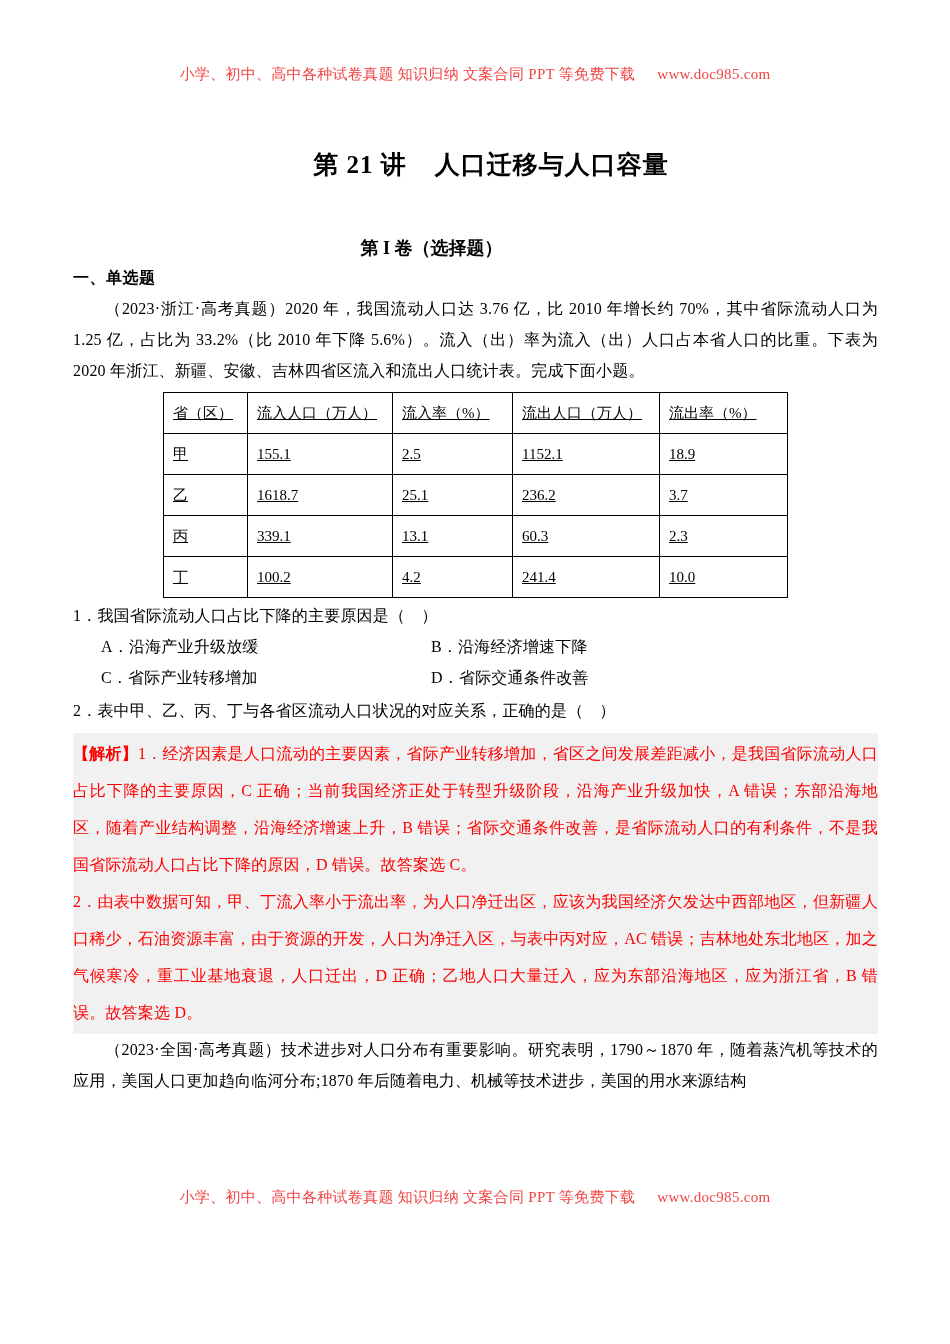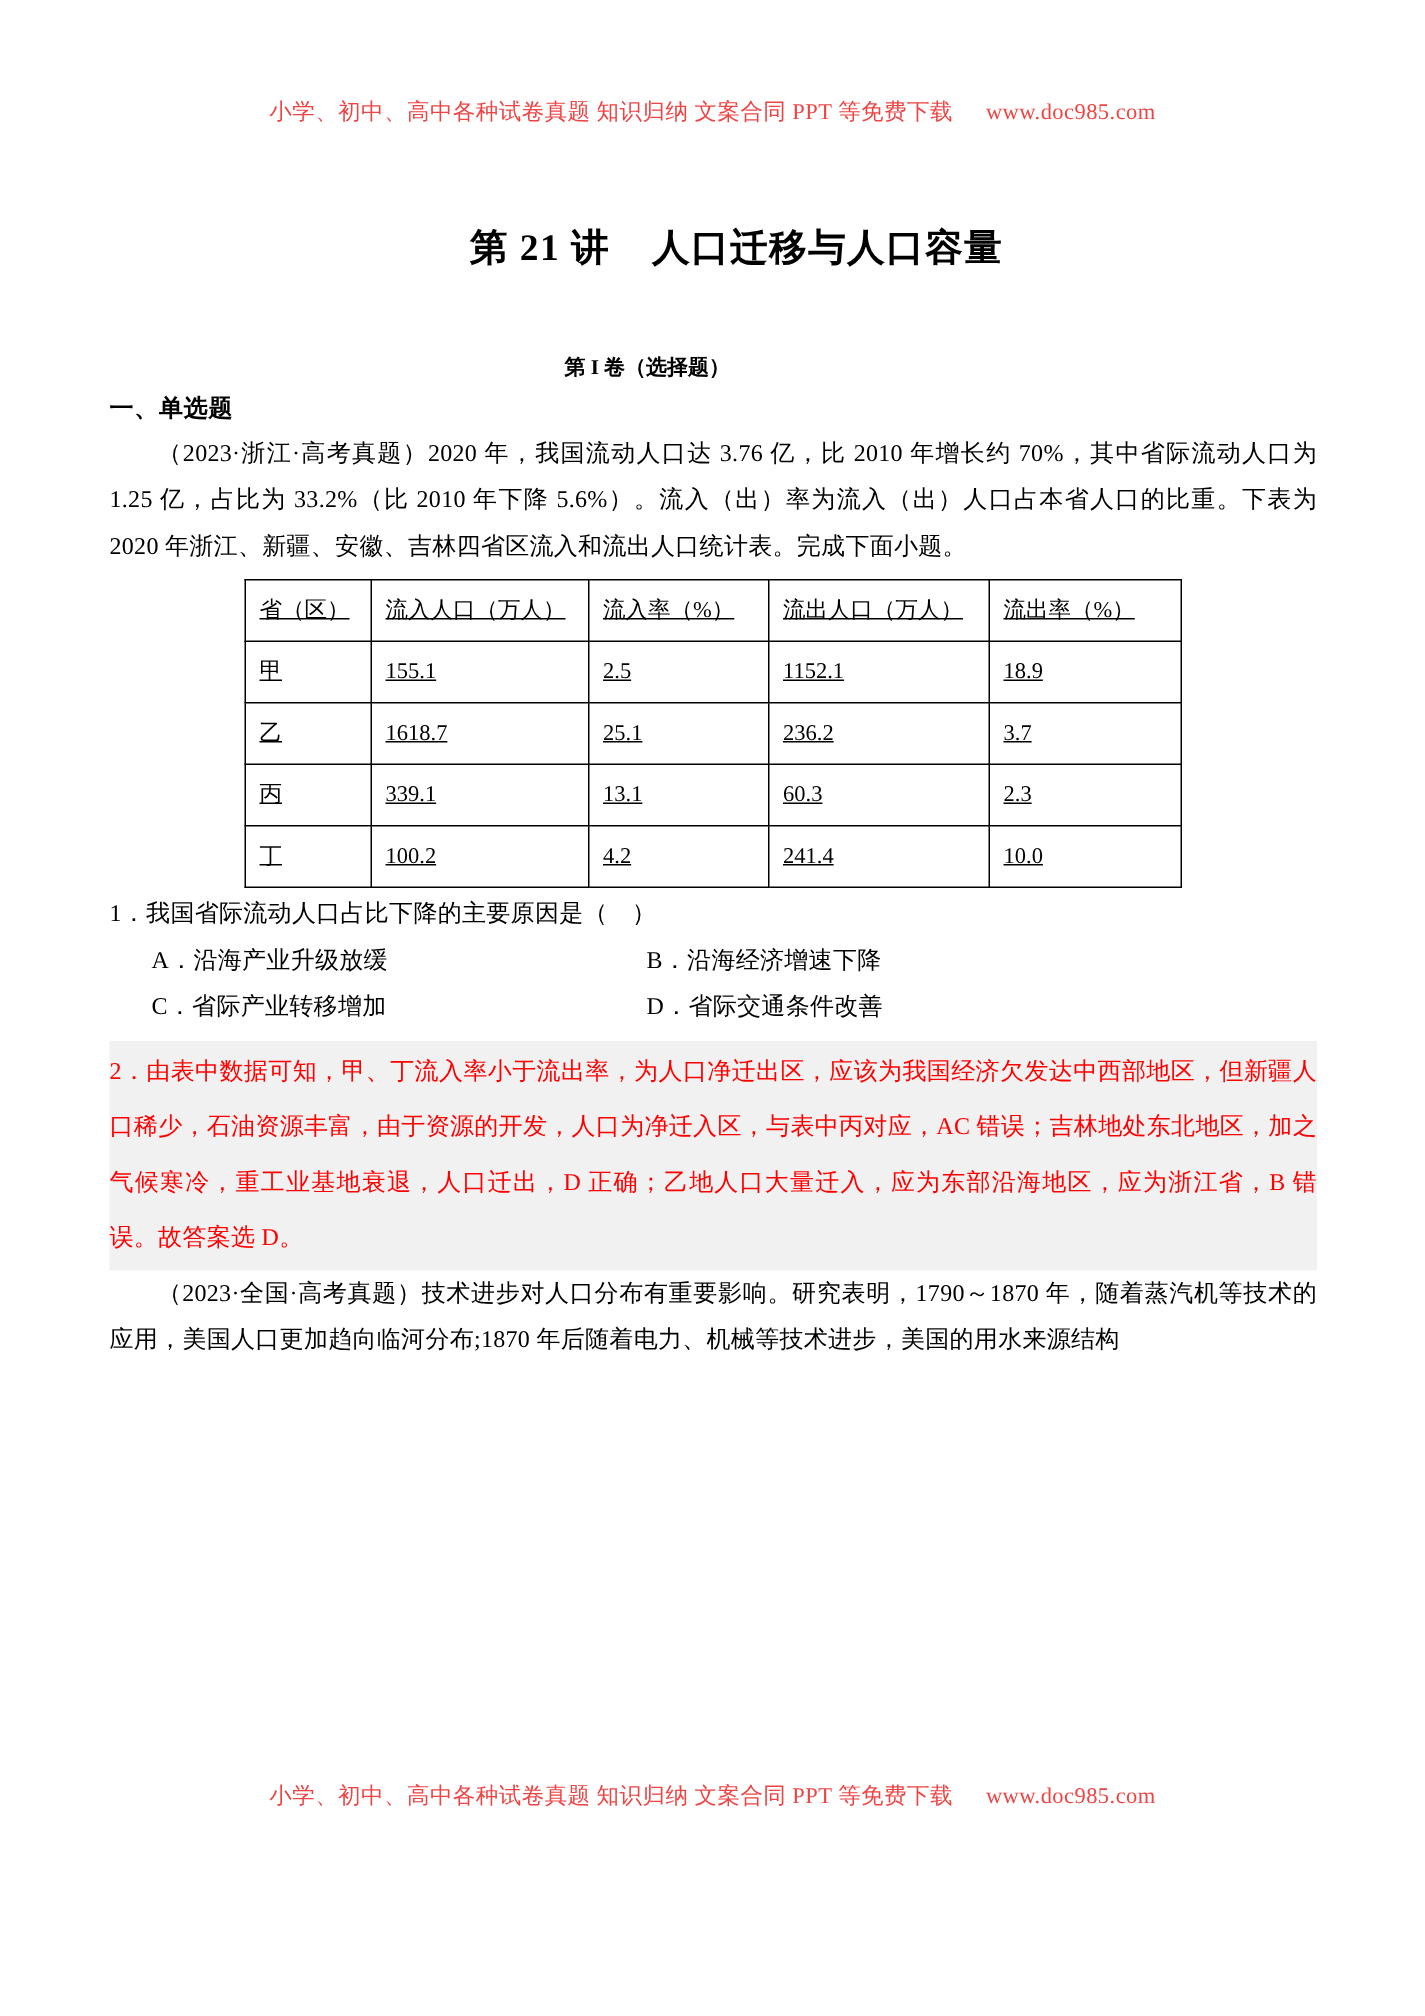--- a/index.html
+++ b/index.html
@@ -57,21 +57,21 @@
   
   .content {
     position: absolute;
     top: 236px;
     left: 73px;
     width: 805px;
   }
 
   .volume-head {
     text-align: center;
-    font-size: 14px;
+    font-size: 18px;
     font-weight: bold;
     margin: 0 0 8px 0;
     padding-right: 88px;
   }
   .section-head {
     font-size: 16px;
     font-weight: bold;
     margin: 0 0 4px 0;
     letter-spacing: 0.5px;
   }
@@ -227,22 +227,24 @@
     </div>
 
     <p class="q-stem">1．我国省际流动人口占比下降的主要原因是（　）</p>
     <p class="opt-row opt-2col">
       <span class="opt">A．沿海产业升级放缓</span><span class="opt">B．沿海经济增速下降</span>
     </p>
     <p class="opt-row opt-2col">
       <span class="opt">C．省际产业转移增加</span><span class="opt">D．省际交通条件改善</span>
     </p>
 
+    <p class="q-stem">2．表中甲、乙、丙、丁与各省区流动人口状况的对应关系，正确的是（　）</p>
 
     <div class="answer-block">
+      <p><span class="tag">【解析】</span><span>1．经济因素是人口流动的主要因素，省际产业转移增加，省区之间发展差距减小，是我国省际流动人口占比下降的主要原因，C 正确；当前我国经济正处于转型升级阶段，沿海产业升级加快，A 错误；东部沿海地区，随着产业结构调整，沿海经济增速上升，B 错误；省际交通条件改善，是省际流动人口的有利条件，不是我国省际流动人口占比下降的原因，D 错误。故答案选 C。</span></p>
       <p><span>2．由表中数据可知，甲、丁流入率小于流出率，为人口净迁出区，应该为我国经济欠发达中西部地区，但新疆人口稀少，石油资源丰富，由于资源的开发，人口为净迁入区，与表中丙对应，AC 错误；吉林地处东北地区，加之气候寒冷，重工业基地衰退，人口迁出，D 正确；乙地人口大量迁入，应为东部沿海地区，应为浙江省，B 错误。故答案选 D。</span></p>
     </div>
 
     <p class="para indent tail-para">（2023·全国·高考真题）技术进步对人口分布有重要影响。研究表明，1790～1870 年，随着蒸汽机等技术的应用，美国人口更加趋向临河分布;1870 年后随着电力、机械等技术进步，美国的用水来源结构</p>
 
   </div>
 
   <div class="running-head bottom">
     <span>小学、初中、高中各种试卷真题 知识归纳 文案合同 PPT 等免费下载</span><span class="url">www.doc985.com</span>
   </div>

